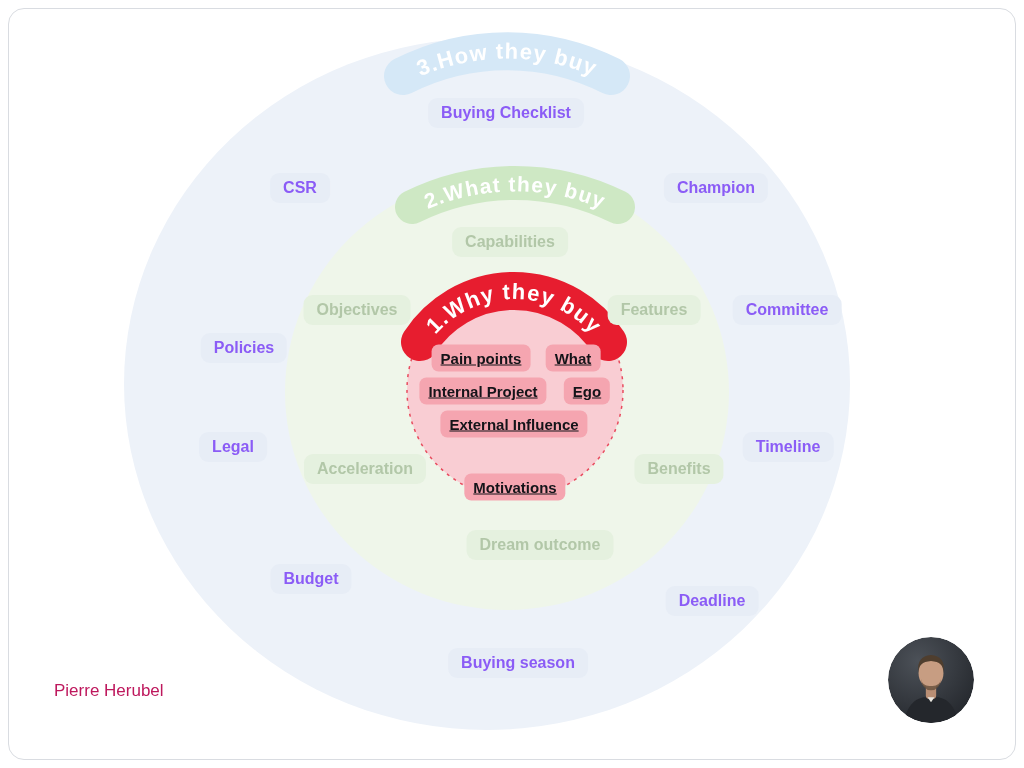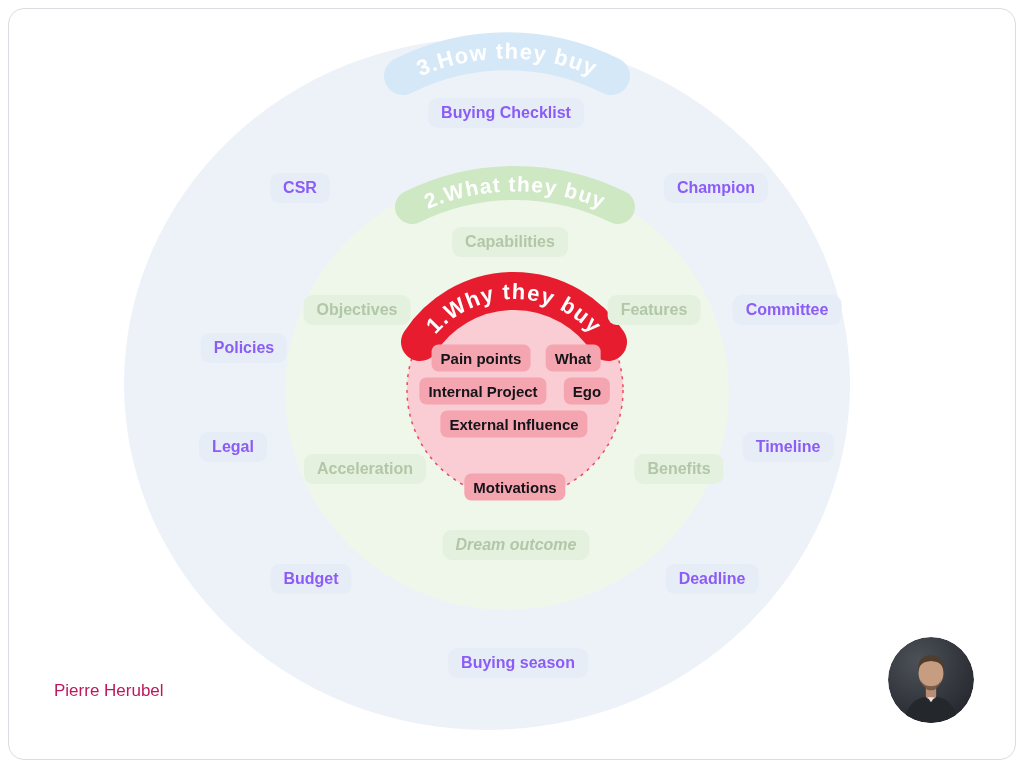--- a/index.html
+++ b/index.html
@@ -46,20 +46,21 @@
     font-size: 16px;
     padding: 7px 13px;
     border-radius: 9px;
   }
   .pill-inner {
     background: #f5a5b0;
     color: #141419;
     font-size: 15px;
     padding: 6px 9px;
     border-radius: 7px;
+    text-decoration: underline;
   }
   .author {
     position: absolute;
     left: 54px;
     top: 681px;
     font-size: 17px;
     color: #be185d;
   }
   .avatar {
     position: absolute;
@@ -101,29 +102,29 @@
 </svg>
 
 <div class="pill pill-outer" style="left:506px; top:113px;">Buying Checklist</div>
 <div class="pill pill-outer" style="left:300px; top:188px;">CSR</div>
 <div class="pill pill-outer" style="left:716px; top:188px;">Champion</div>
 <div class="pill pill-outer" style="left:244px; top:310px;margin-top:38px;">Policies</div>
 <div class="pill pill-outer" style="left:787px; top:310px;">Committee</div>
 <div class="pill pill-outer" style="left:233px; top:447px;text-align:right;">Legal</div>
 <div class="pill pill-outer" style="left:788px; top:447px;">Timeline</div>
 <div class="pill pill-outer" style="left:311px; top:579px;">Budget</div>
-<div class="pill pill-outer" style="left:712px; top:579px;">Deadline</div>
+<div class="pill pill-outer" style="left:712px; top:601px;">Deadline</div>
 <div class="pill pill-outer" style="left:518px; top:663px;">Buying season</div>
 
 <div class="pill pill-mid" style="left:510px; top:242px;">Capabilities</div>
 <div class="pill pill-mid" style="left:357px; top:310px;">Objectives</div>
 <div class="pill pill-mid" style="left:654px; top:310px;text-align:right;">Features</div>
 <div class="pill pill-mid" style="left:365px; top:469px;">Acceleration</div>
 <div class="pill pill-mid" style="left:679px; top:469px;">Benefits</div>
-<div class="pill pill-mid" style="left:516px; top:545px;font-style:italic;">Dream outcome</div>
+<div class="pill pill-mid" style="left:540px; top:545px;">Dream outcome</div>
 
 <div class="pill pill-inner" style="left:481px; top:358px;">Pain points</div>
 <div class="pill pill-inner" style="left:573px; top:358px;">What</div>
 <div class="pill pill-inner" style="left:483px; top:391px;">Internal Project</div>
 <div class="pill pill-inner" style="left:587px; top:391px;">Ego</div>
 <div class="pill pill-inner" style="left:514px; top:424px;">External Influence</div>
 <div class="pill pill-inner" style="left:515px; top:456px;margin-top:31px;">Motivations</div>
 
 <div class="author">Pierre Herubel</div>
 

